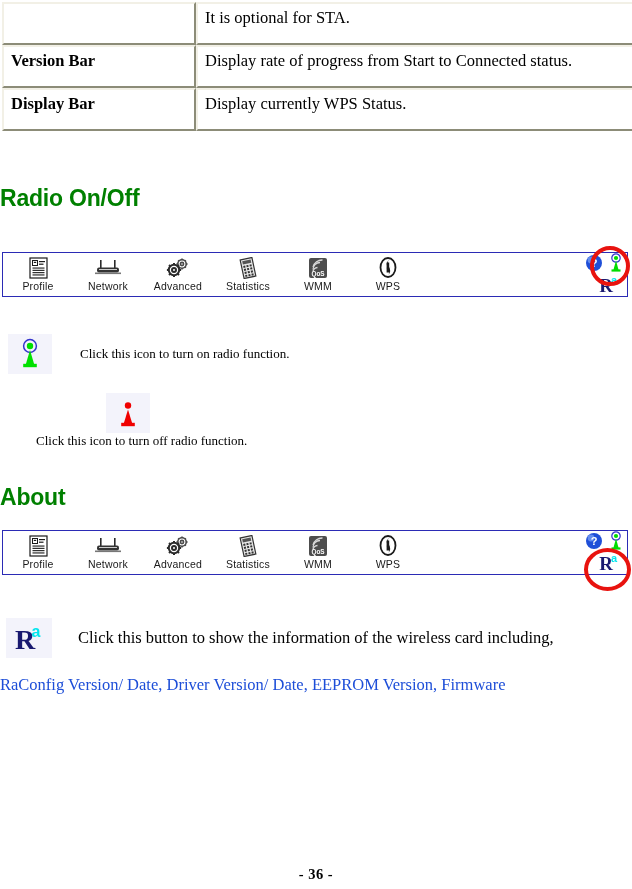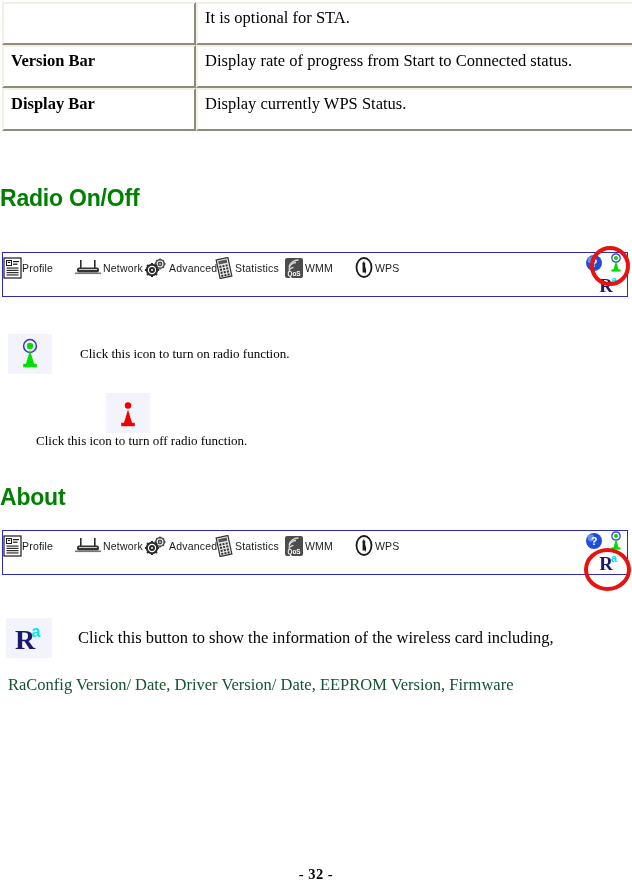--- a/index.html
+++ b/index.html
@@ -71,21 +71,21 @@
     position: absolute;
     left: 0; top: 0;
     height: 100%;
     display: flex;
     align-items: flex-start;
   }
   .tb-item {
     width: 70px;
     padding-top: 3px;
     display: flex;
-    flex-direction: row;
+    flex-direction: column;
     align-items: center;
     justify-content: flex-start;
   }
   .tb-glyph {
     height: 23px;
     display: flex;
     align-items: center;
     justify-content: center;
   }
   .tb-label {
@@ -188,24 +188,23 @@
     font-size: 16.5px;
     color: #000000;
     white-space: nowrap;
     height: 40px;
     display: flex;
     align-items: center;
   }
   .about-line1 .txt { margin-left: 26px; }
   .about-line {
     font-size: 16.5px;
-    color: #14532d;
+    color: #1d4ed8;
     margin-top: 17px;
     white-space: nowrap;
-    margin-left: 8px;
   }
 
   
   #page-footer {
     position: absolute;
     left: 0;
     top: 866px;
     width: 632px;
     text-align: center;
     font-size: 14.5px;
@@ -585,13 +584,13 @@
       <svg width="34" height="30" viewBox="0 0 34 30">
         <text x="13" y="26" font-family="Liberation Serif, serif" font-size="28" font-weight="bold" fill="#191970" text-anchor="middle">R</text>
         <text x="24" y="14" font-family="Liberation Sans, sans-serif" font-size="16" font-weight="bold" fill="#00e5ee" text-anchor="middle">a</text>
       </svg>
     </span>
     <span class="txt">Click this button to show the information of the wireless card including,</span>
   </div>
   <div class="about-line">RaConfig Version/ Date, Driver Version/ Date, EEPROM Version, Firmware</div>
 </div>
 
-<div id="page-footer">- 32 -</div>
+<div id="page-footer">- 36 -</div>
 
 </body></html>

